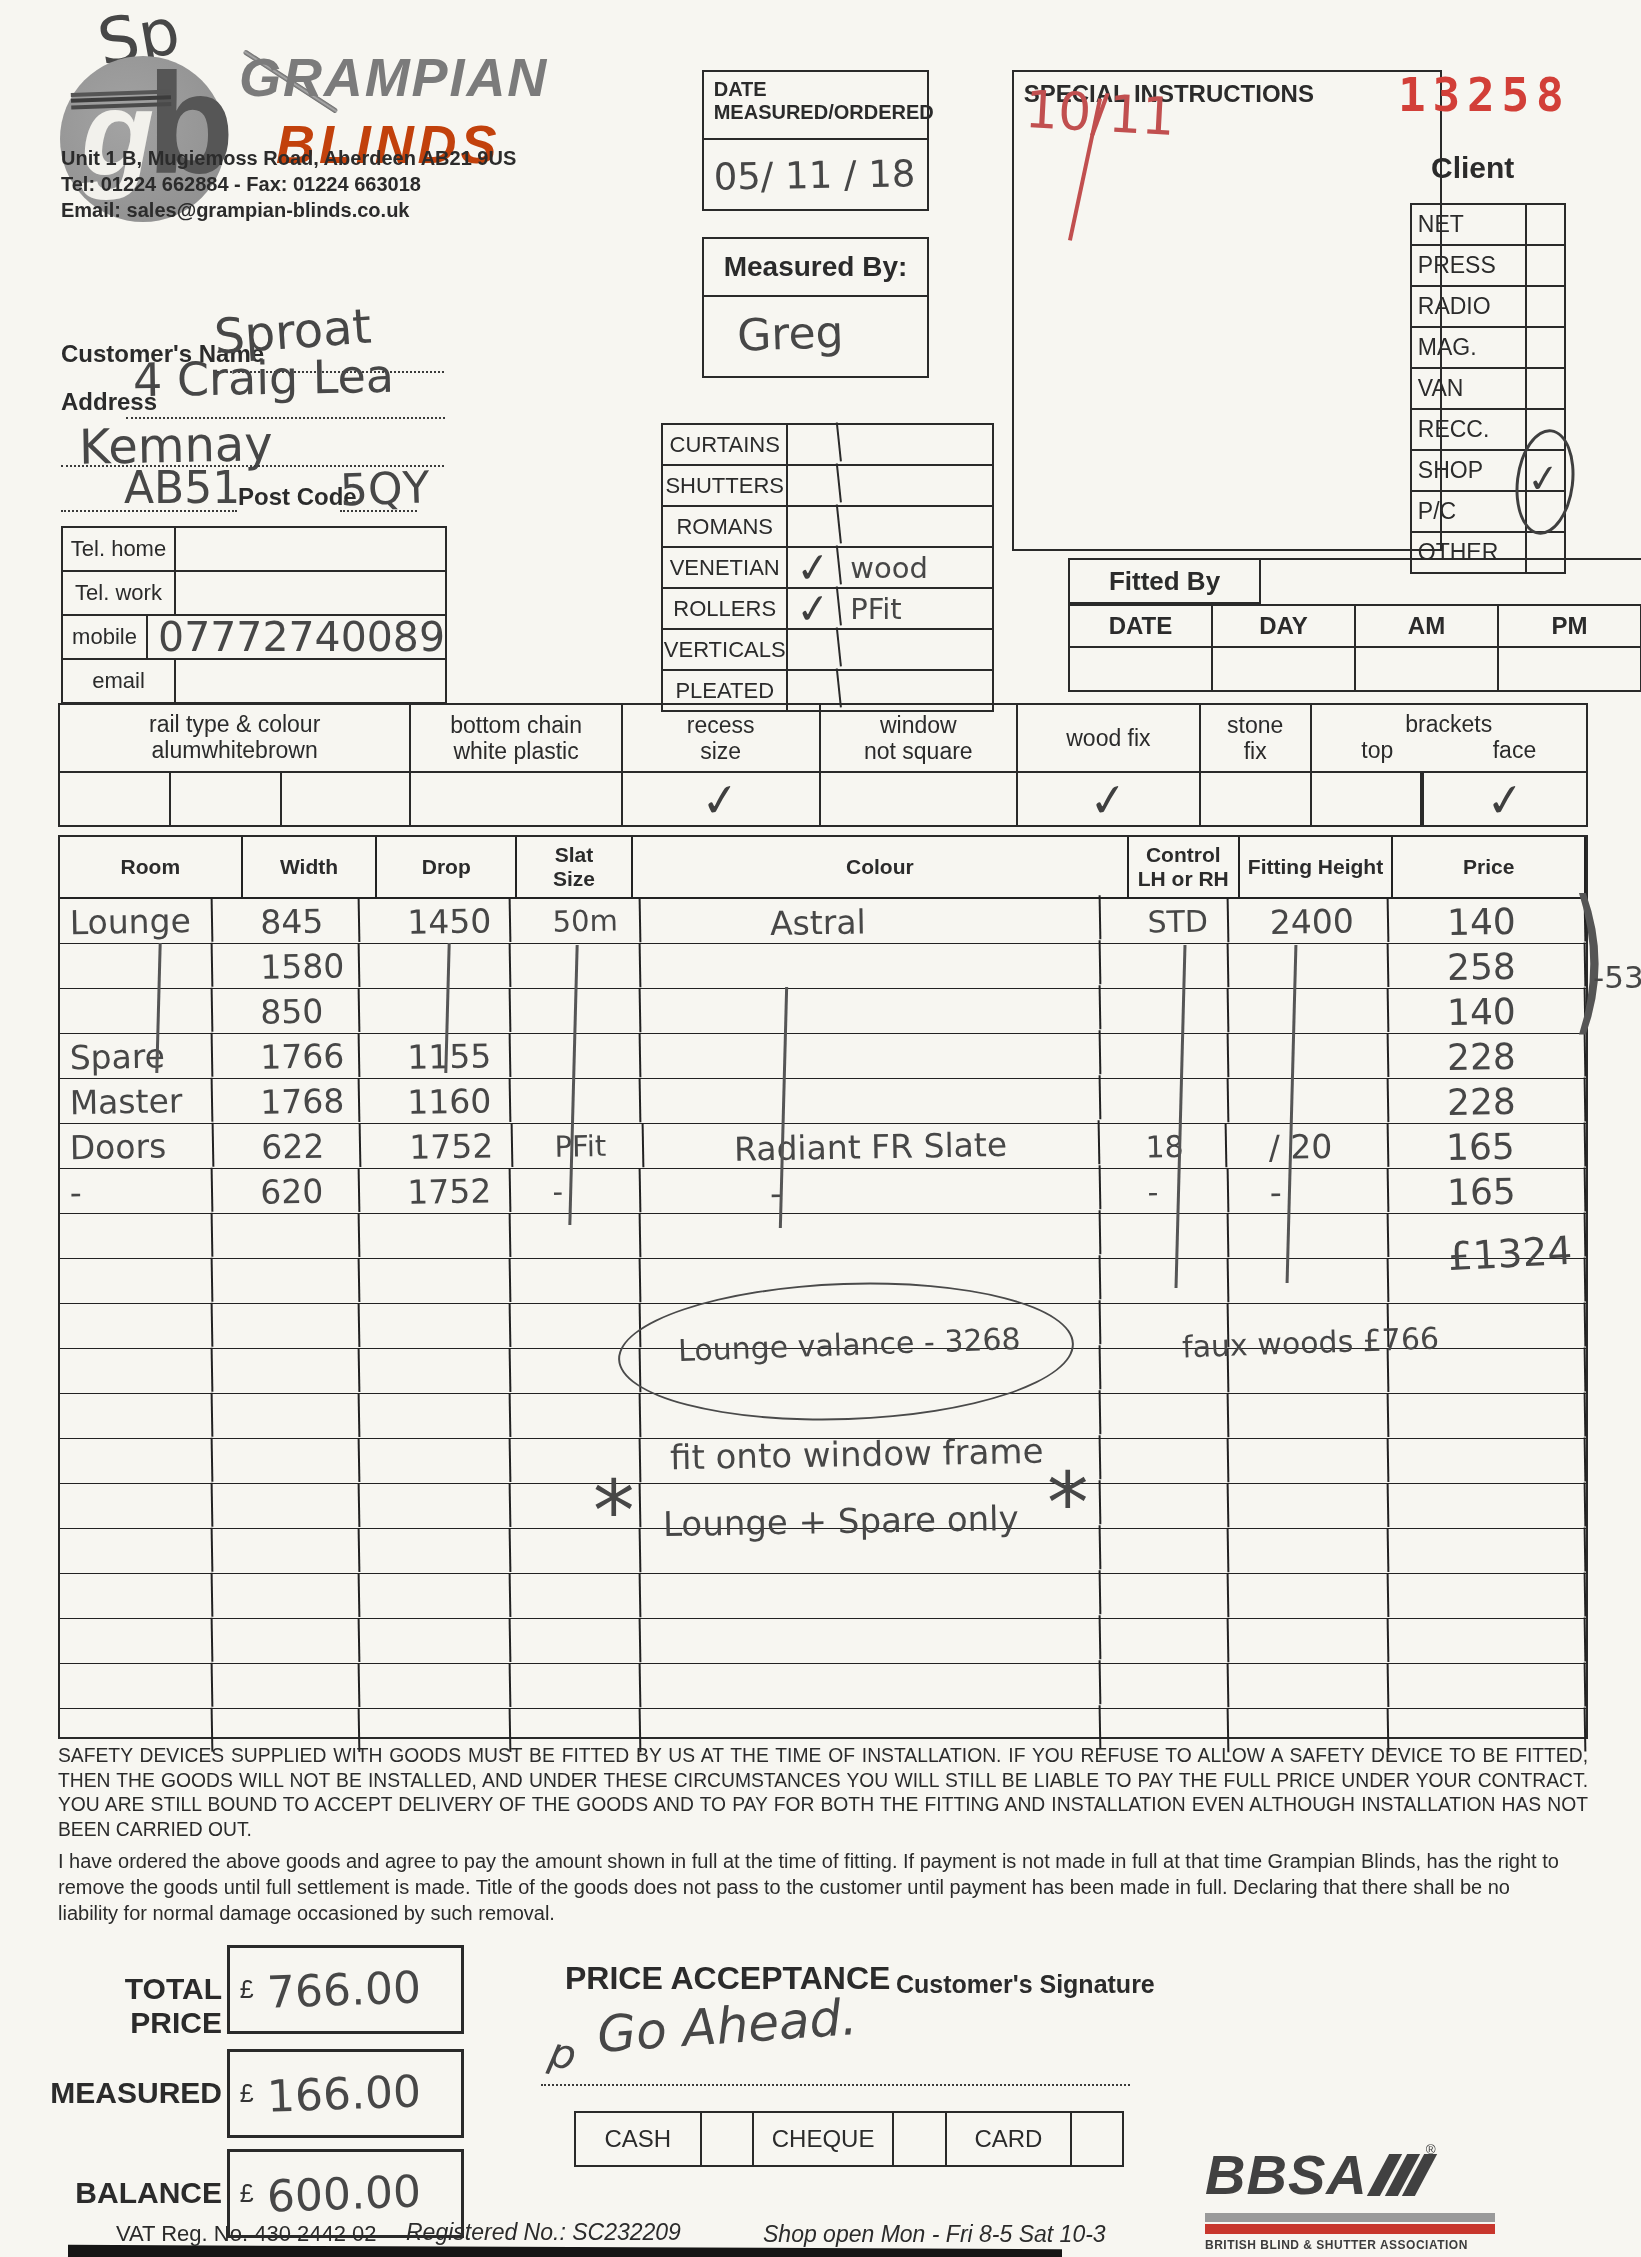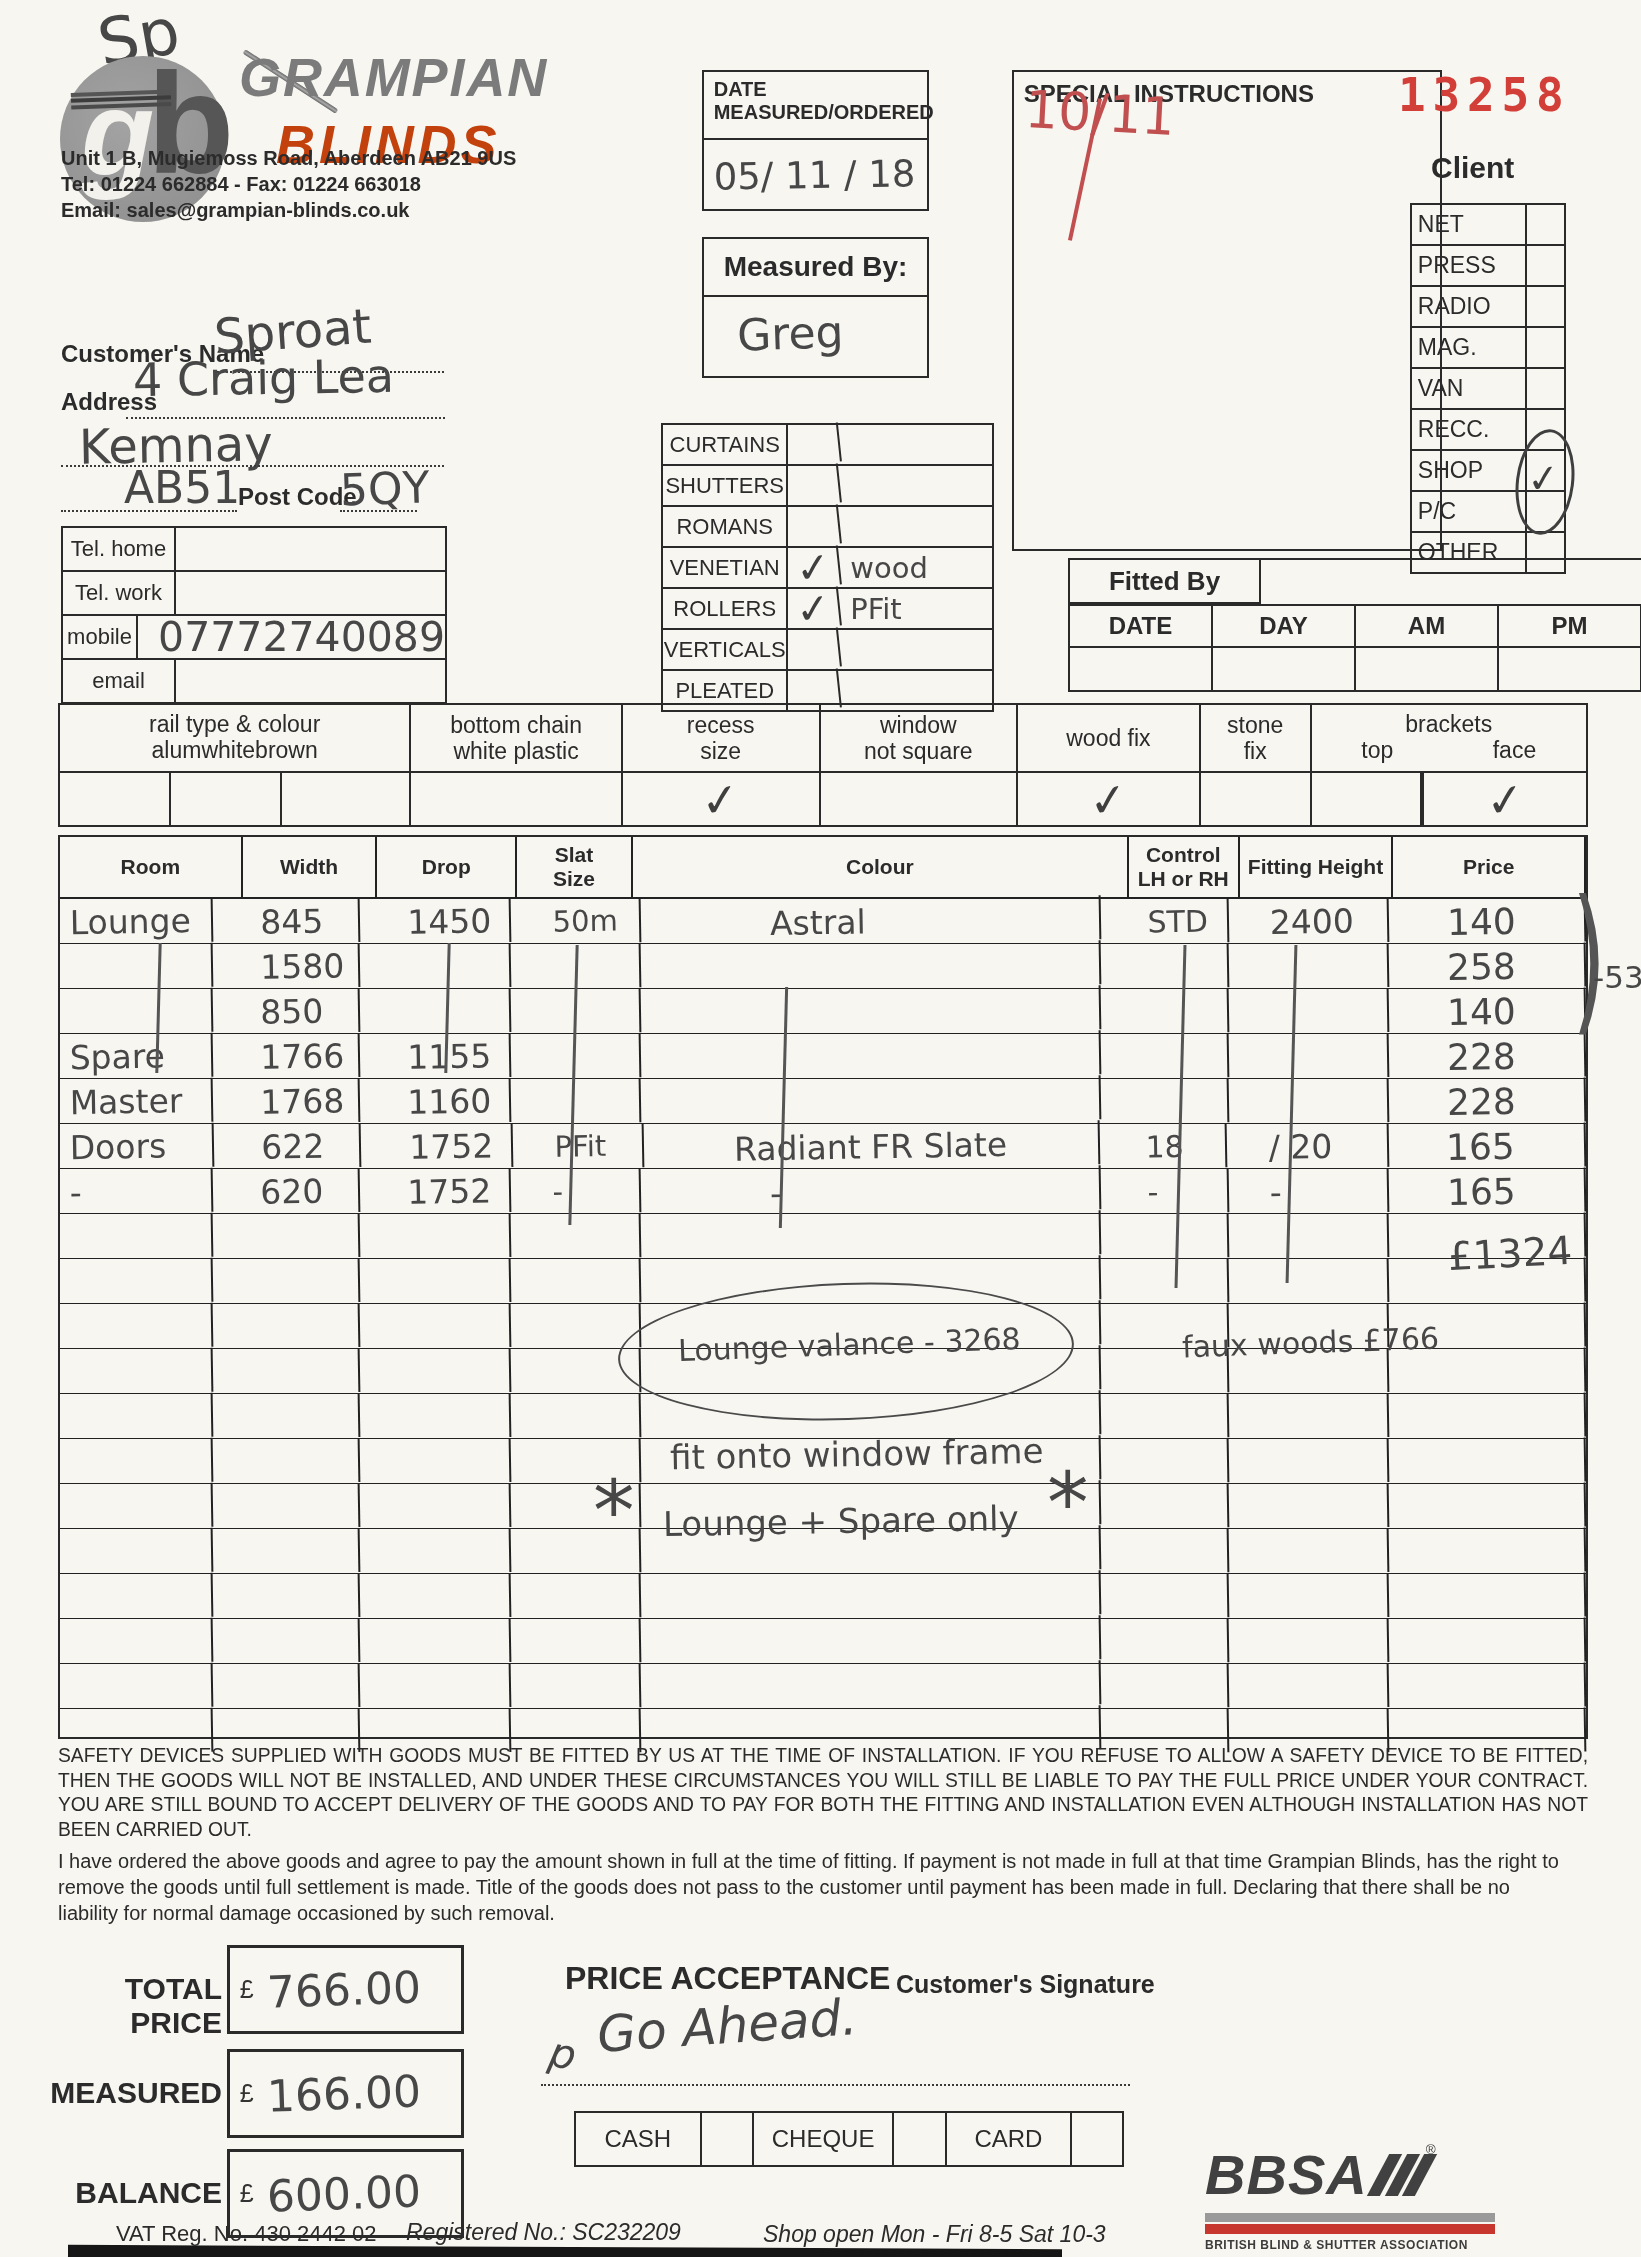--- a/index.html
+++ b/index.html
@@ -22,21 +22,21 @@
   .clab{width:114px;border-right:2.4px solid #2a2a2a;font-size:23px;padding-left:5.8px;display:flex;align-items:center;}
   .cchk{width:40px;}
   .prow{height:39px;border-top:2.4px solid #2a2a2a;display:flex;}
   .prow:first-child{border-top:none;}
   .plab{width:128px;border-right:2.4px solid #2a2a2a;font-size:22px;display:flex;align-items:center;justify-content:center;}
   .pchk{width:52px;border-right:2.4px solid #2a2a2a;font-size:33px;display:flex;align-items:center;justify-content:center;}
   .pnote{width:147px;font-size:29px;display:flex;align-items:center;padding-left:9.7px;}
   .trow{height:42px;border-top:2.4px solid #2a2a2a;display:flex;}
   .trow:first-child{border-top:none;}
   .tlab{width:111px;border-right:2.4px solid #2a2a2a;font-size:22px;display:flex;align-items:center;justify-content:center;}
-  .tval{flex:1;font-size:41px;display:flex;align-items:center;padding-left:20px;}
+  .tval{flex:1;font-size:41px;display:flex;align-items:center;padding-left:10px;}
   
   .othead{height:60px;border-bottom:2.9px solid #222;display:flex;}
   .oth{display:flex;flex-direction:column;align-items:center;justify-content:center;
        font-weight:700;font-size:21px;line-height:24px;border-right:2.4px solid #222;box-sizing:border-box;}
   .otr{height:44px;display:flex;border-bottom:1.9px solid #222;gap:32px;}
   .otr:last-child{border-bottom:none;}
   .otc{border-right:2.4px solid #222;box-sizing:border-box;font-size:33px;display:flex;align-items:center;overflow:visible;white-space:nowrap;}
   .stroke{position:absolute;width:2.9px;background:#555;transform:rotate(1.5deg);}
   
   .optlbl{font-size:23px;line-height:26px;text-align:center;}

